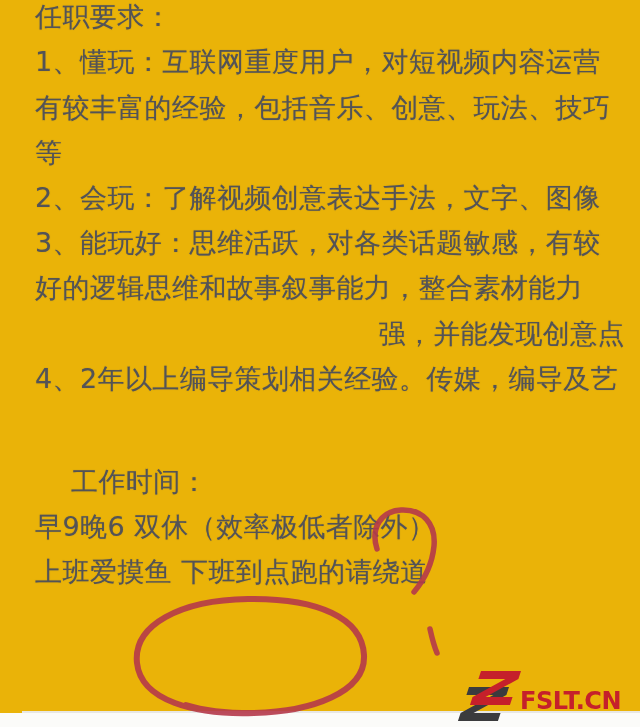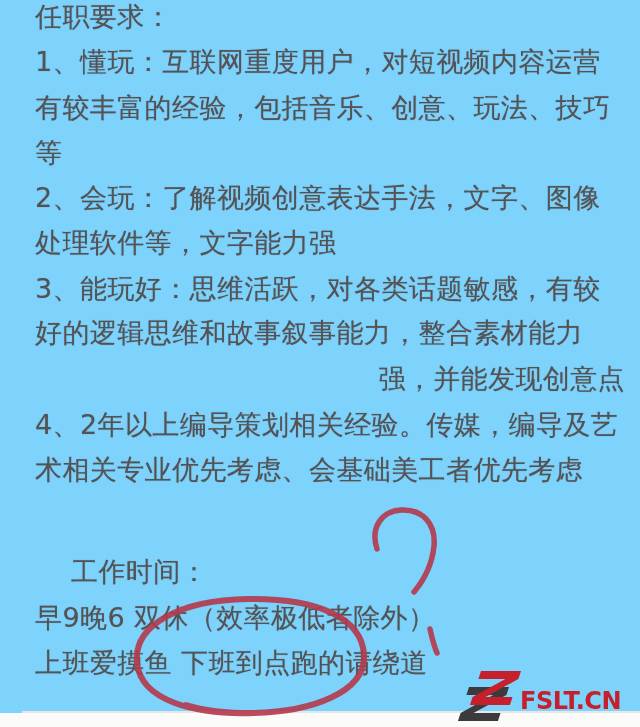--- a/index.html
+++ b/index.html
@@ -58,34 +58,32 @@
     left: 64px; top: 19px;
     font-size: 24px;
     font-weight: 800;
     letter-spacing: -0.5px;
     font-family: "DejaVu Sans", sans-serif;
   }
 </style>
 </head>
 <body>
 
-<div class="screen" style="background: #7dd3fc;">
+<div class="screen" style="background: #eab308;">
 
   <div class="doc">
     <div class="line" style="color: rgb(83, 83, 86);">任职要求：</div>
     <div class="line" style="color: rgb(83, 83, 86);">1、懂玩：互联网重度用户，对短视频内容运营</div>
     <div class="line" style="color: rgb(83, 83, 86);">有较丰富的经验，包括音乐、创意、玩法、技巧</div>
     <div class="line" style="color: rgb(83, 83, 86);">等</div>
     <div class="line" style="color: rgb(83, 83, 86);">2、会玩：了解视频创意表达手法，文字、图像</div>
-    <div class="line" style="color: rgb(83, 83, 86);">处理软件等，文字能力强</div>
     <div class="line" style="color: rgb(83, 83, 86);">3、能玩好：思维活跃，对各类话题敏感，有较</div>
     <div class="line" style="color: rgb(83, 83, 86); font-family: Liberation Serif, serif;">好的逻辑思维和故事叙事能力，整合素材能力</div>
     <div class="line" style="color: rgb(83, 83, 86); text-align: right;">强，并能发现创意点</div>
     <div class="line" style="color: rgb(83, 83, 86);">4、2年以上编导策划相关经验。传媒，编导及艺</div>
-    <div class="line" style="color: rgb(83, 83, 86);">术相关专业优先考虑、会基础美工者优先考虑</div>
     <div class="line-gap"></div>
     <div class="line" style="color: rgb(83, 83, 86); margin-left: 36px;">工作时间：</div>
     <div class="line" style="color: rgb(83, 83, 86);">早9晚6 双休（效率极低者除外）</div>
     <div class="line" style="color: rgb(83, 83, 86);">上班爱摸鱼 下班到点跑的请绕道</div>
   </div>
 
   <div class="bottom-divider"></div>
   <div class="bottom-strip"></div>
 
   <svg class="annotation-layer" viewBox="0 0 640 727" fill="none">

